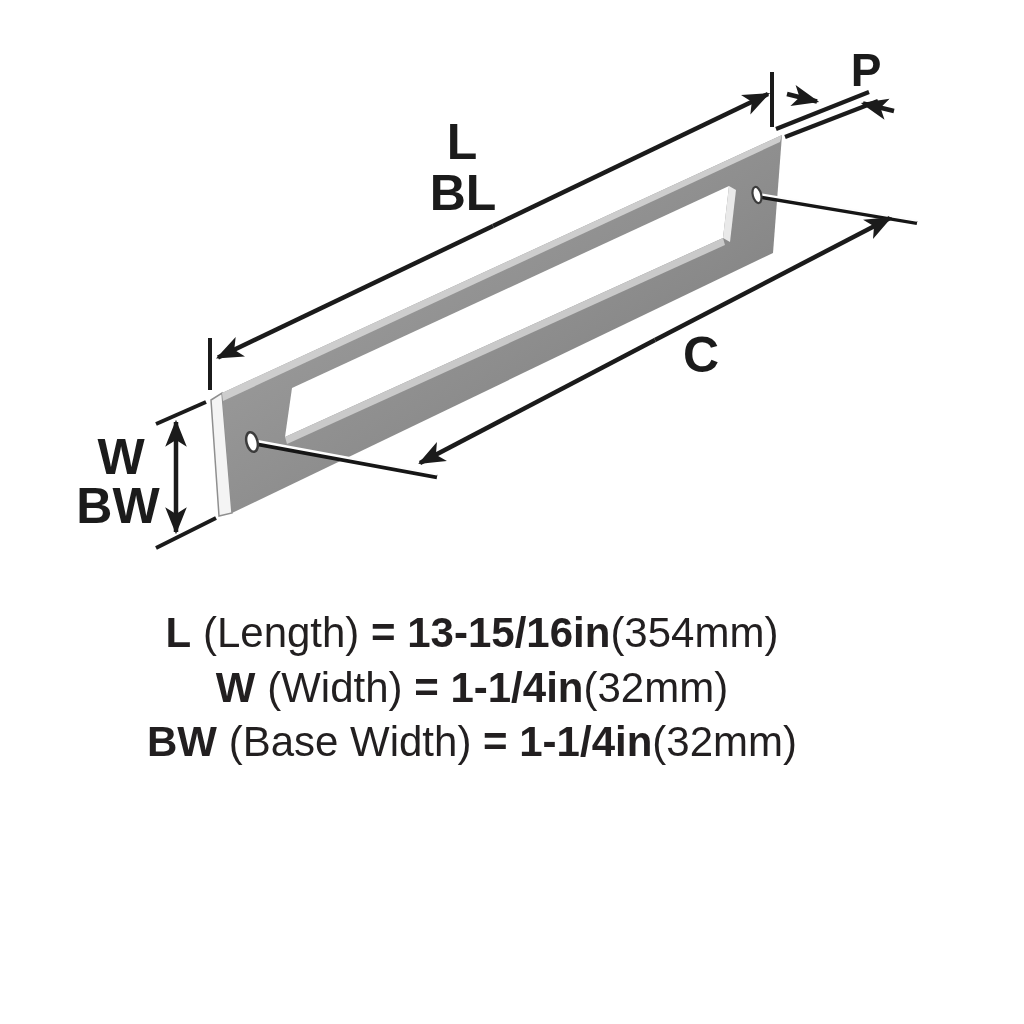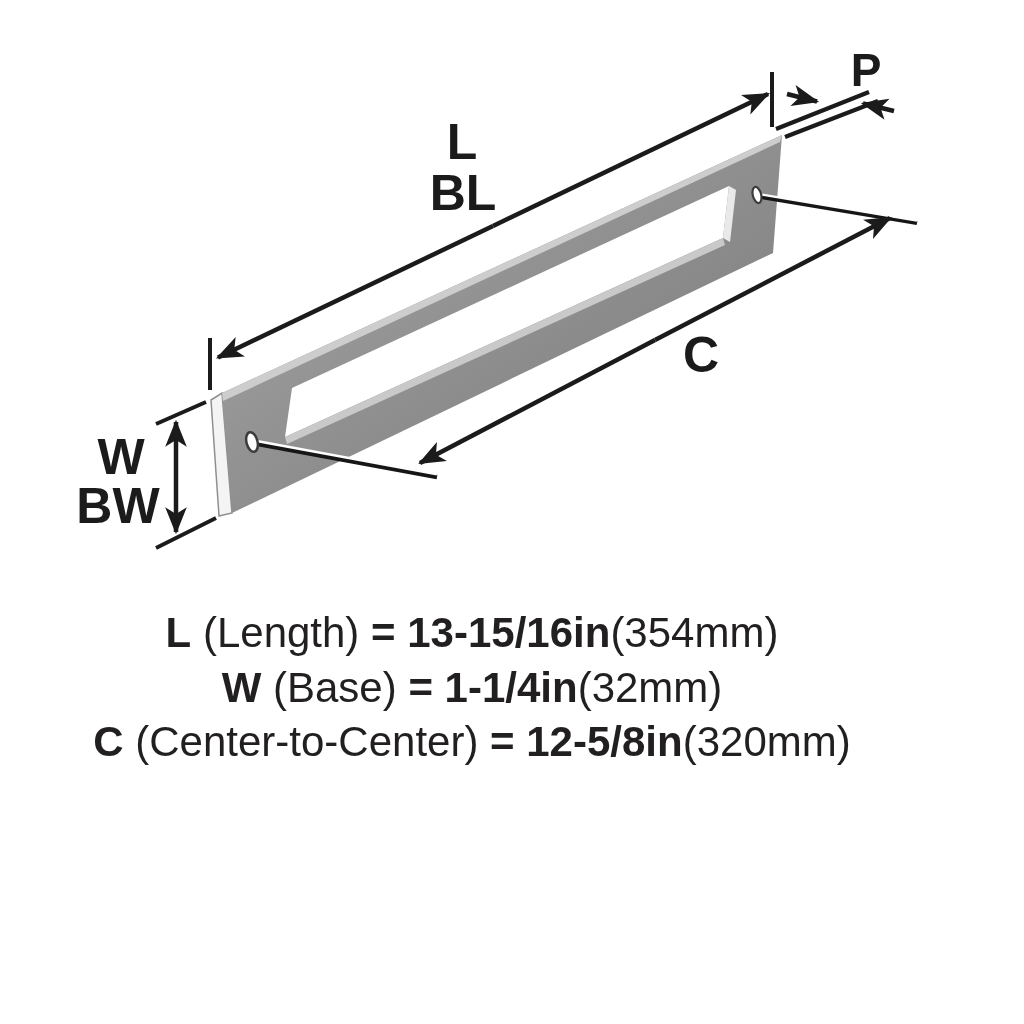--- a/index.html
+++ b/index.html
@@ -97,17 +97,17 @@
     <text class="dim-label" x="462" y="159" font-size="50" text-anchor="middle">L</text>
     <text class="dim-label" x="463" y="210" font-size="50" text-anchor="middle">BL</text>
     <text class="dim-label" x="866" y="86" font-size="46" text-anchor="middle">P</text>
     <text class="dim-label" x="701" y="372" font-size="50" text-anchor="middle">C</text>
     <text class="dim-label" x="121" y="474" font-size="50" text-anchor="middle">W</text>
     <text class="dim-label" x="118" y="523" font-size="50" text-anchor="middle">BW</text>
   </svg>
 
   <div class="specs">
     <div class="spec-row"><b>L</b> <span>(Length)</span> <b>=</b> <b>13-15/16in</b><span>(354mm)</span></div>
-    <div class="spec-row"><b>W</b> <span>(Base)</span> <b>=</b> <b>1-1/4in</b><span>(32mm)</span></div>
-    <div class="spec-row"><b>C</b> <span>(Center-to-Center)</span> <b>=</b> <b>12-5/8in</b><span>(320mm)</span></div>
+    <div class="spec-row"><b>W</b> <span>(Width)</span> <b>=</b> <b>1-1/4in</b><span>(32mm)</span></div>
+    <div class="spec-row"><b>BW</b> <span>(Base Width)</span> <b>=</b> <b>1-1/4in</b><span>(32mm)</span></div>
   </div>
 
 </div>
 
 </body></html>

